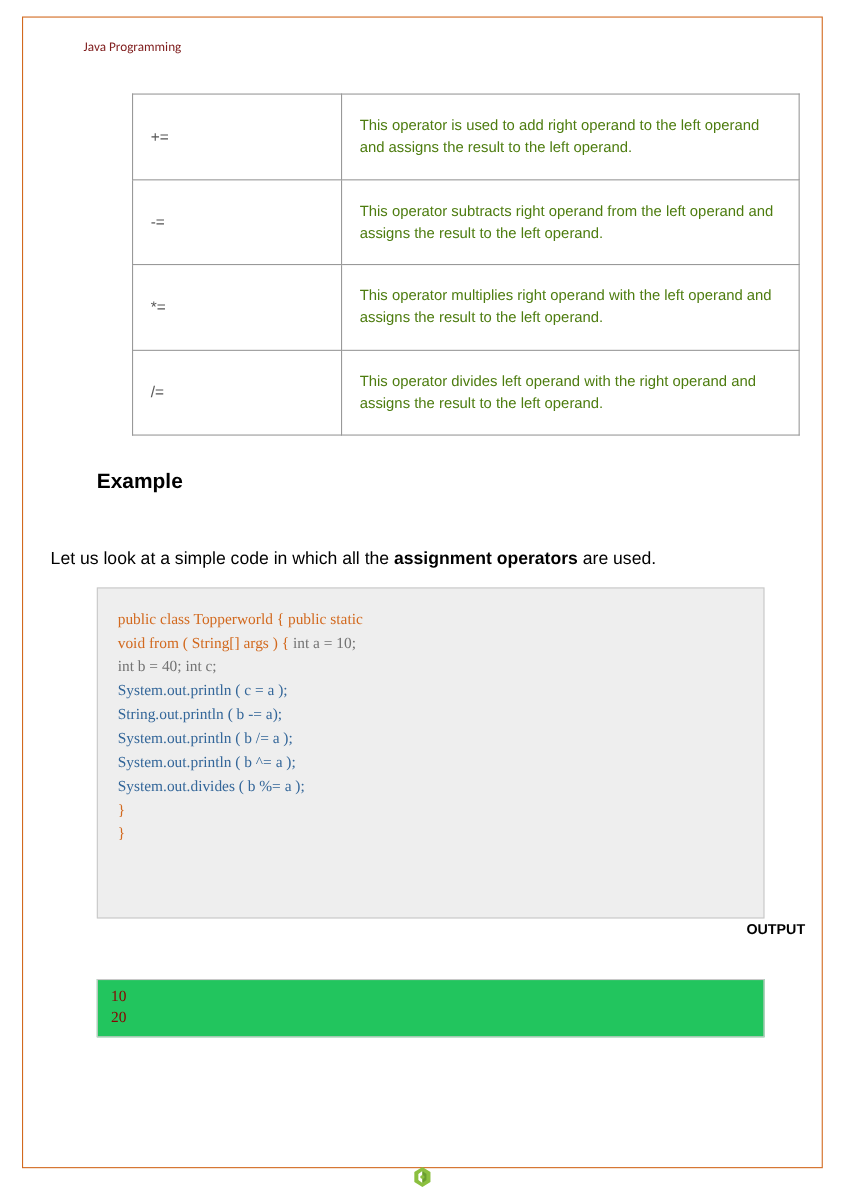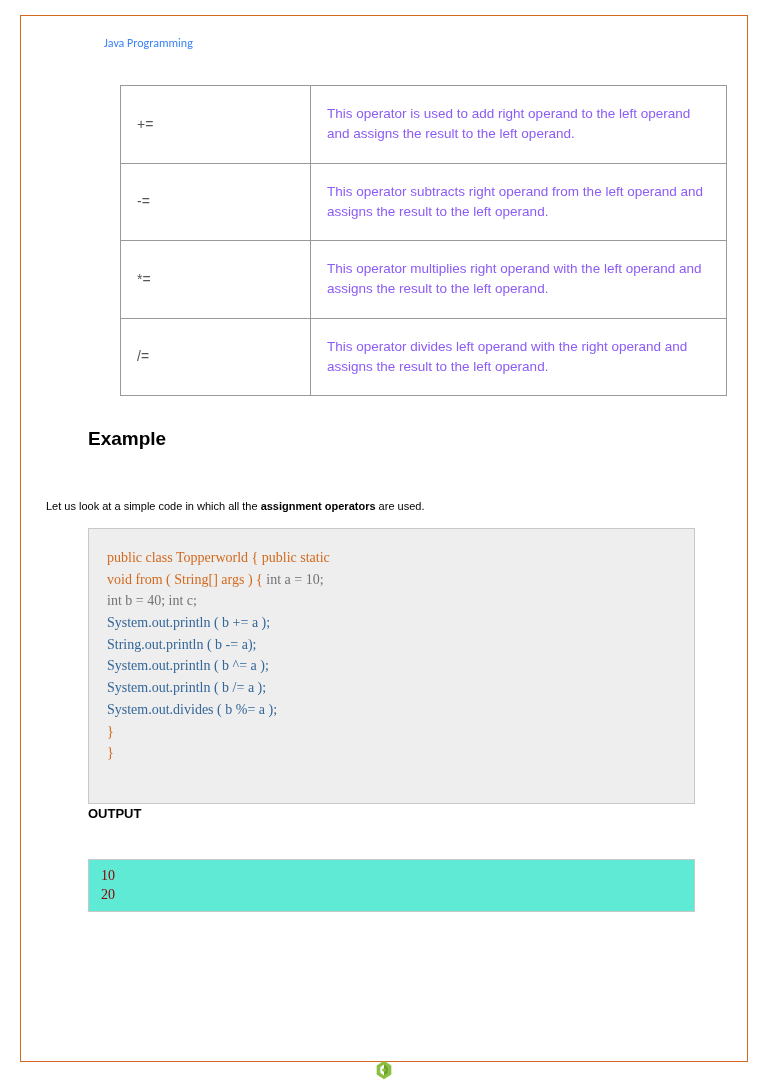--- a/index.html
+++ b/index.html
@@ -14,92 +14,93 @@
 .page-border {
   position: absolute;
   left: 20px;
   top: 15px;
   right: 20px;
   bottom: 25px;
   border: 1px solid #d2691e;
 }
 .header-text {
   position: absolute;
-  left: 104px;
+  left: 76px;
   top: 36px;
   font-size: 12px;
-  color: #3b82f6;
+  color: #7f1d1d;
   font-family: Calibri, Arial, sans-serif;
 }
 .content {
   position: absolute;
   left: 36px;
   right: 36px;
   top: 85px;
 }
 .op-table {
   width: 607px;
   margin-left: 84px;
   border-collapse: collapse;
 }
 .op-table td {
   border: 1px solid #999;
   padding: 18px 16px;
   vertical-align: middle;
   font-size: 13.5px;
   line-height: 1.5;
-  color: #8b5cf6;
+  color: #4d7c0f;
   font-family: Verdana, Geneva, sans-serif;
 }
 .op-table td.sym {
   width: 190px;
   color: #555;
   font-size: 14px;
 }
 .section-heading {
   margin-left: 52px;
   margin-top: 32px;
   font-size: 19px;
   font-weight: bold;
   font-family: Verdana, Geneva, sans-serif;
 }
 .intro-para {
   margin-top: 50px;
   margin-left: 10px;
-  font-size: 11px;
+  font-size: 16px;
   font-family: Verdana, Geneva, sans-serif;
 }
 .intro-para b { font-weight: bold; }
 .code-block {
   margin-top: 16px;
   margin-left: 52px;
   width: 607px;
   border: 1px solid #c8c8c8;
   background: #eeeeee;
-  padding: 18px 18px 39px 18px;
+  padding: 18px 18px 64px 18px;
   font-family: Georgia, 'Times New Roman', serif;
   font-size: 14px;
   line-height: 1.55;
 }
 .code-orange { color: #d2691e; }
 .code-green { color: #737373; }
 .code-blue { color: #336699; }
 .output-label {
   margin-left: 52px;
   margin-top: 2px;
   font-size: 13px;
   font-weight: bold;
   font-family: Verdana, Geneva, sans-serif;
+  text-align: right;
 }
 .output-block {
   margin-left: 52px;
   margin-top: 38px;
   width: 607px;
   border: 1px solid #c8c8c8;
-  background: #5eead4;
+  background: #22c55e;
   padding: 6px 12px 6px 12px;
   font-family: Georgia, 'Times New Roman', serif;
   font-size: 14px;
   line-height: 1.4;
   color: #8b0000;
 }
 .logo {
   position: absolute;
   bottom: 6px;
   left: 50%;
@@ -141,24 +142,24 @@
   <h2 class="section-heading">Example</h2>
 
   <p class="intro-para">
     <span>Let us look at a simple code in which all the  </span><b>assignment operators</b><span> are used.</span>
   </p>
 
   <div class="code-block">
     <div class="code-orange">public class Topperworld { public static</div>
     <div><span class="code-orange">void from ( String[] args ) { </span><span class="code-green">int a = 10;</span></div>
     <div class="code-green">int b = 40; int c;</div>
-    <div class="code-blue">System.out.println ( b += a );</div>
+    <div class="code-blue">System.out.println ( c = a );</div>
     <div class="code-blue">String.out.println ( b -= a);</div>
+    <div class="code-blue">System.out.println ( b /= a );</div>
     <div class="code-blue">System.out.println ( b ^= a );</div>
-    <div class="code-blue">System.out.println ( b /= a );</div>
     <div class="code-blue">System.out.divides ( b %= a );</div>
     <div class="code-orange">}</div>
     <div class="code-orange">}</div>
   </div>
 
   <div class="output-label">OUTPUT</div>
 
   <div class="output-block">
     <div>10</div>
     <div>20</div>

